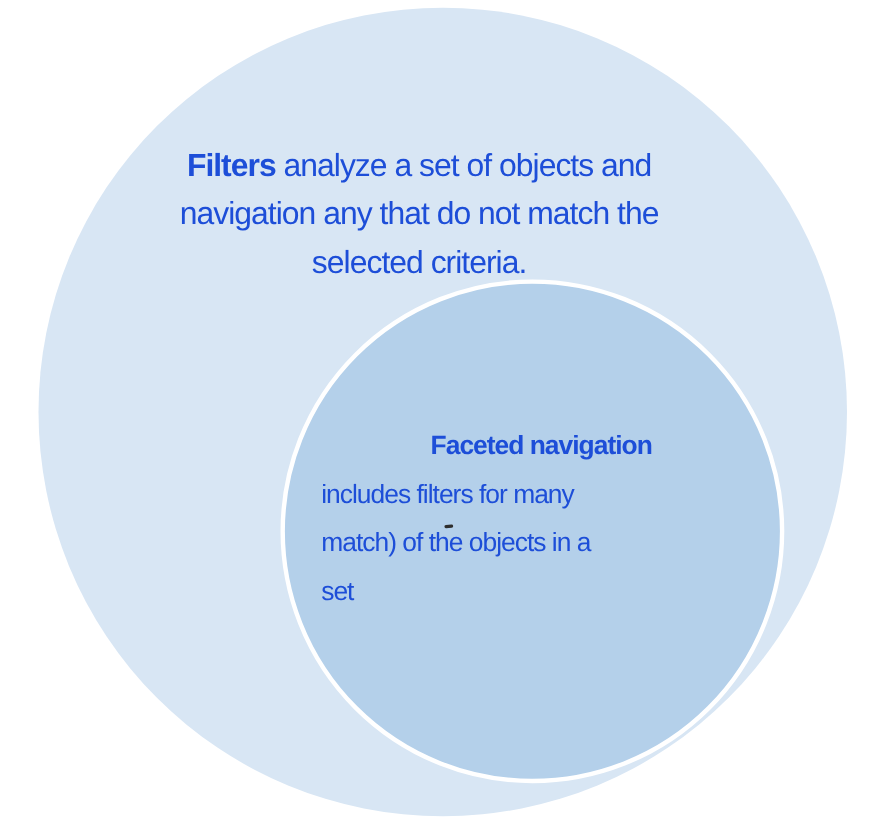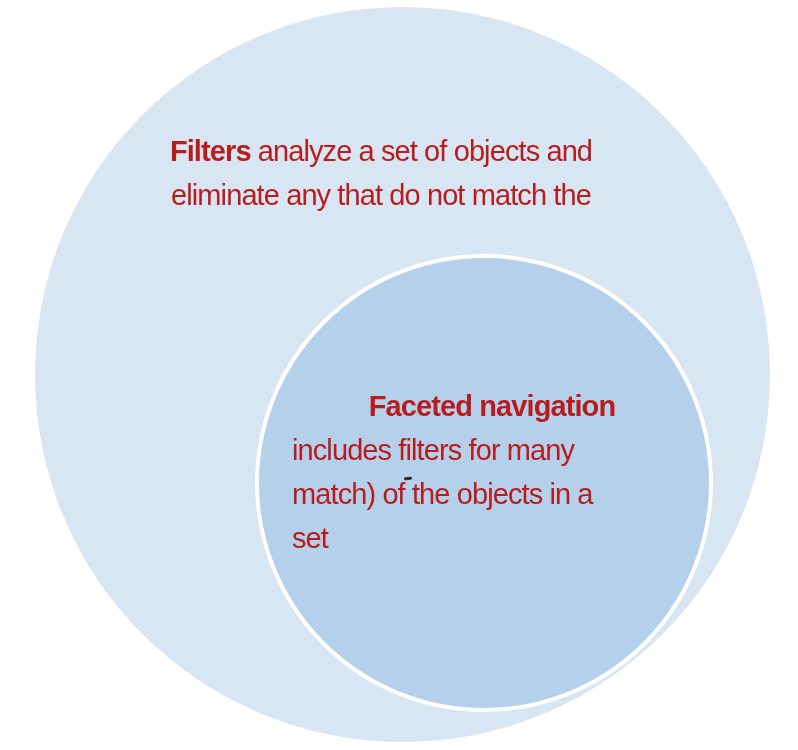--- a/index.html
+++ b/index.html
@@ -7,21 +7,21 @@
     padding: 0;
     background: #ffffff;
   }
   .canvas {
     position: relative;
     width: 798px;
     height: 750px;
     background: #ffffff;
     overflow: hidden;
     font-family: "Liberation Sans", "DejaVu Sans", sans-serif;
-    color: #b91c1c;
+    color: #1d4ed8;
   }
   .outer-circle {
     position: absolute;
     left: 35px;
     top: 7px;
     width: 735px;
     height: 735px;
     border-radius: 50%;
     background: #d8e6f4;
   }
@@ -45,21 +45,21 @@
     font-size: 29px;
     line-height: 44px;
     letter-spacing: -0.9px;
   }
   .inner-text {
     position: absolute;
     left: 292px;
     top: 384px;
     width: 400px;
     text-align: left;
-    font-size: 29px;
+    font-size: 24px;
     line-height: 44px;
     letter-spacing: -0.9px;
   }
   .line {
     white-space: nowrap;
   }
   .inner-title {
     text-align: center;
     font-weight: 700;
     white-space: nowrap;
@@ -82,21 +82,22 @@
 <body>
 
 <div class="canvas">
 
   <div class="outer-circle"></div>
 
   <div class="inner-circle"></div>
 
   <div class="outer-text">
     <div class="line"><span class="bold">Filters</span><span> analyze a set of objects and</span></div>
-    <div class="line">eliminate any that do not match the</div>
+    <div class="line">navigation any that do not match the</div>
+    <div class="line">selected criteria.</div>
   </div>
 
   <div class="inner-text">
     <div class="inner-title">Faceted navigation</div>
     <div class="line">includes filters for many</div>
     <div class="line">match) of the objects in a</div>
     <div class="line">set</div>
   </div>
 
   <div class="stray-mark"></div>

